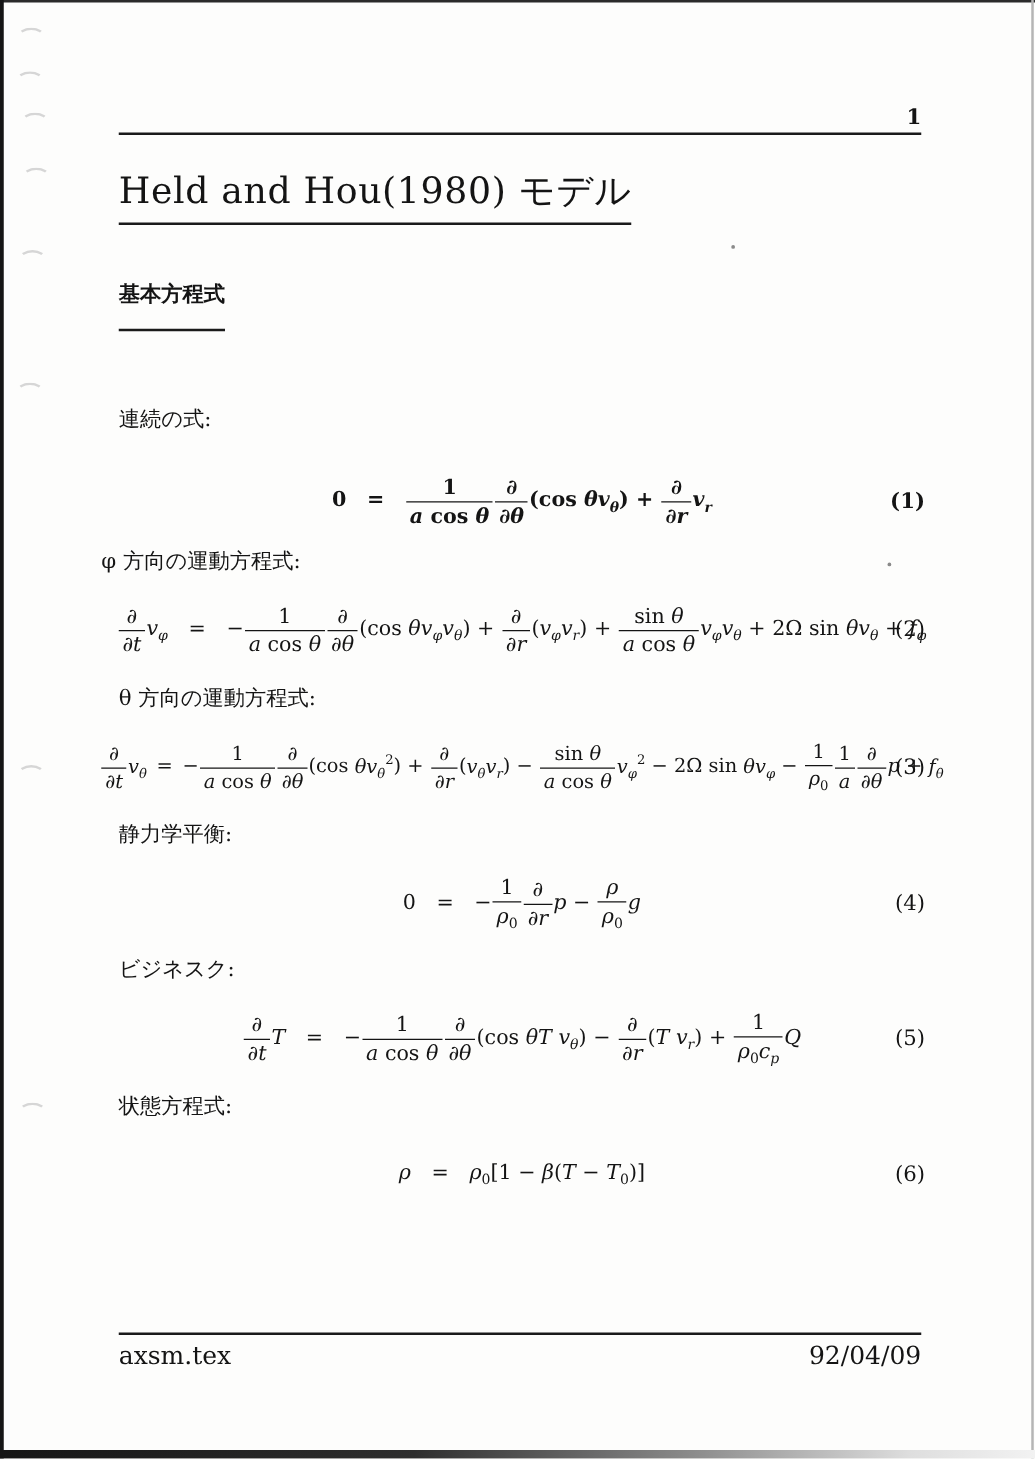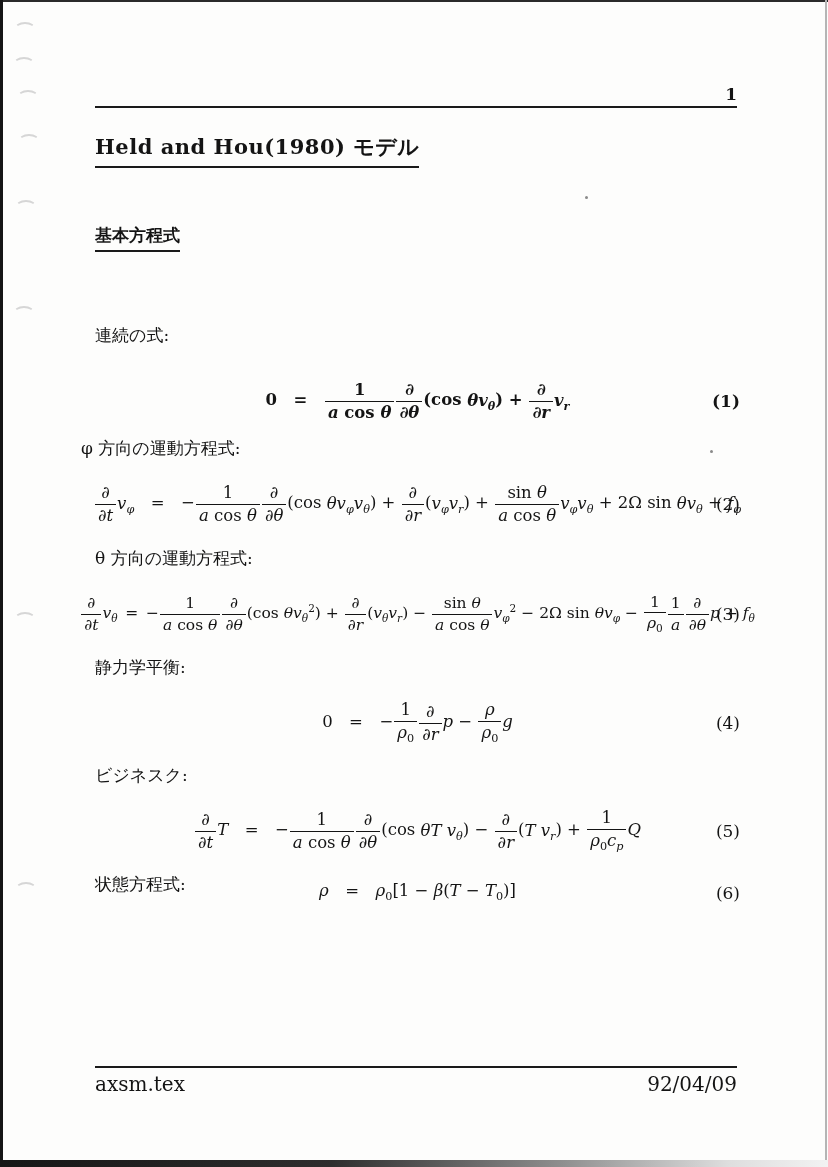--- a/index.html
+++ b/index.html
@@ -19,24 +19,24 @@
                  background:linear-gradient(to right,#161616 0%,#2e2e2e 40%,#8f8f8f 68%,#dedede 88%,#f2f2f2 100%); }
   
   .mark { position:absolute; width:18px; height:11px;
           border:2px solid #d6d6d6; border-color:#d6d6d6 transparent transparent transparent;
           border-radius:50%; }
   .speck { position:absolute; width:3px; height:3px; background:#8a8a8a; border-radius:50%; }
 
   .abs { position:absolute; }
   .pageno { font-size:17px; font-weight:bold; }
   .rule { position:absolute; left:95px; width:642px; height:2px; background:#1a1a1a; }
-  .title { font-size:21px; font-weight:bold; letter-spacing:0.5px;
+  .title { font-size:29px; font-weight:normal; letter-spacing:0.5px;
            display:inline-block; border-bottom:2.5px solid #1a1a1a; padding-bottom:5px; }
   .section { font-size:17px; font-weight:bold;
-             display:inline-block; border-bottom:2px solid #1a1a1a; padding-bottom:3px; }
+             display:inline-block; border-bottom:2px solid #1a1a1a; padding-bottom:16px; }
   .text, .eq-label { font-size:17px; }
   .footer-text { font-size:20px; }
 
   .eq-row { position:absolute; left:95px; width:645px; height:58px;
             display:flex; align-items:center; justify-content:center; }
   .eq-body { font-size:16.5px; white-space:nowrap; line-height:1; }
   .eq-body.small { font-size:15.5px; }
   .eq-num { position:absolute; right:0; top:50%; transform:translateY(-50%); font-size:17px; }
 
   .eq-body .f { display:inline-block; vertical-align:middle; text-align:center; padding:0 1px; }
@@ -103,21 +103,21 @@
     <div class="eq-num">(4)</div>
   </div>
 
   <div class="abs eq-label" style="top:764px; left:95px;">ビジネスク:</div>
   <div class="eq-row" style="top:802px;">
     <div class="eq-body"><span class="f"><span class="n">∂</span><span class="d">∂<i>t</i></span></span><i>T</i> = −<span class="f"><span class="n">1</span><span class="d"><i>a</i> cos <i>θ</i></span></span><span class="f"><span class="n">∂</span><span class="d">∂<i>θ</i></span></span>(cos <i>θT v<sub>θ</sub></i>) − <span class="f"><span class="n">∂</span><span class="d">∂<i>r</i></span></span>(<i>T v<sub>r</sub></i>) + <span class="f"><span class="n">1</span><span class="d"><i>ρ</i><sub>0</sub><i>c<sub>p</sub></i></span></span><i>Q</i></div>
     <div class="eq-num">(5)</div>
   </div>
 
   <div class="abs eq-label" style="top:873px; left:95px;">状態方程式:</div>
-  <div class="eq-row" style="top:864px;text-align:right;">
+  <div class="eq-row" style="top:911px;text-align:right;">
     <div class="eq-body"><i>ρ</i> = <i>ρ</i><sub>0</sub>[1 − <i>β</i>(<i>T</i> − <i>T</i><sub>0</sub>)]</div>
     <div class="eq-num">(6)</div>
   </div>
 
   <div class="rule" style="top:1066px;"></div>
   <div class="abs footer-text" style="top:1072px; left:95px;">axsm.tex</div>
   <div class="abs footer-text" style="top:1072px; right:91px;">92/04/09</div>
 
 </div>
 

